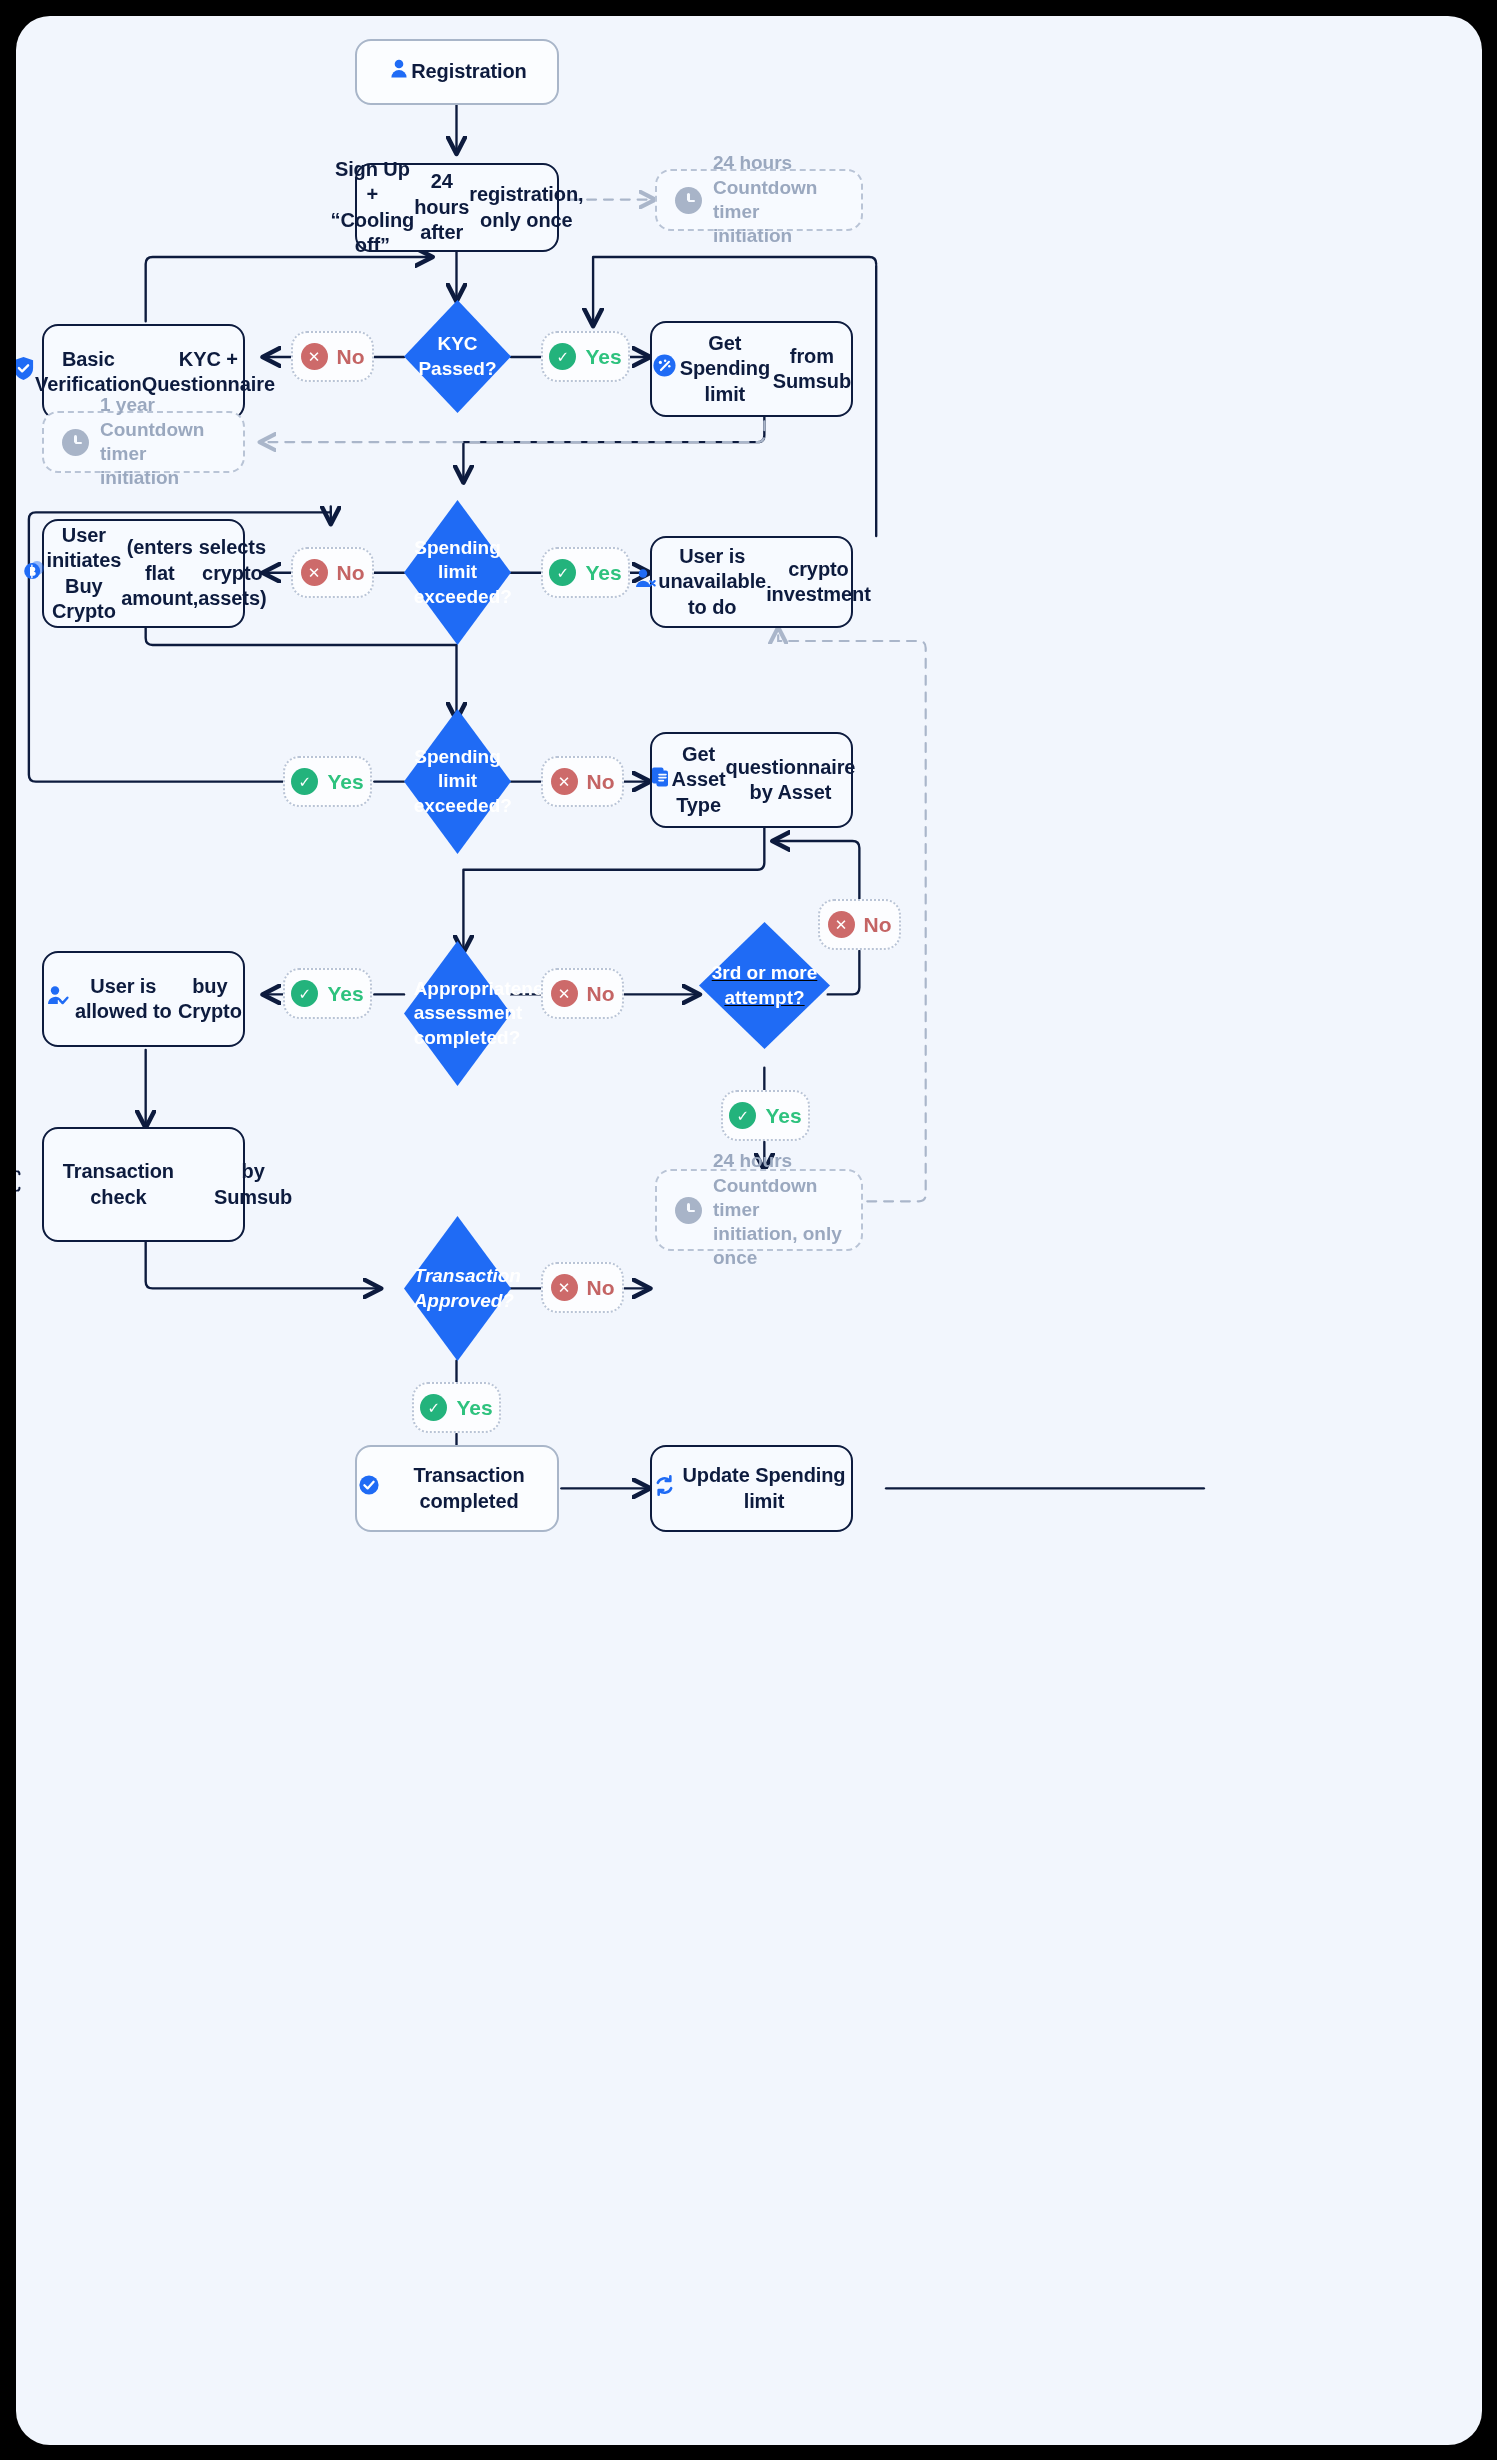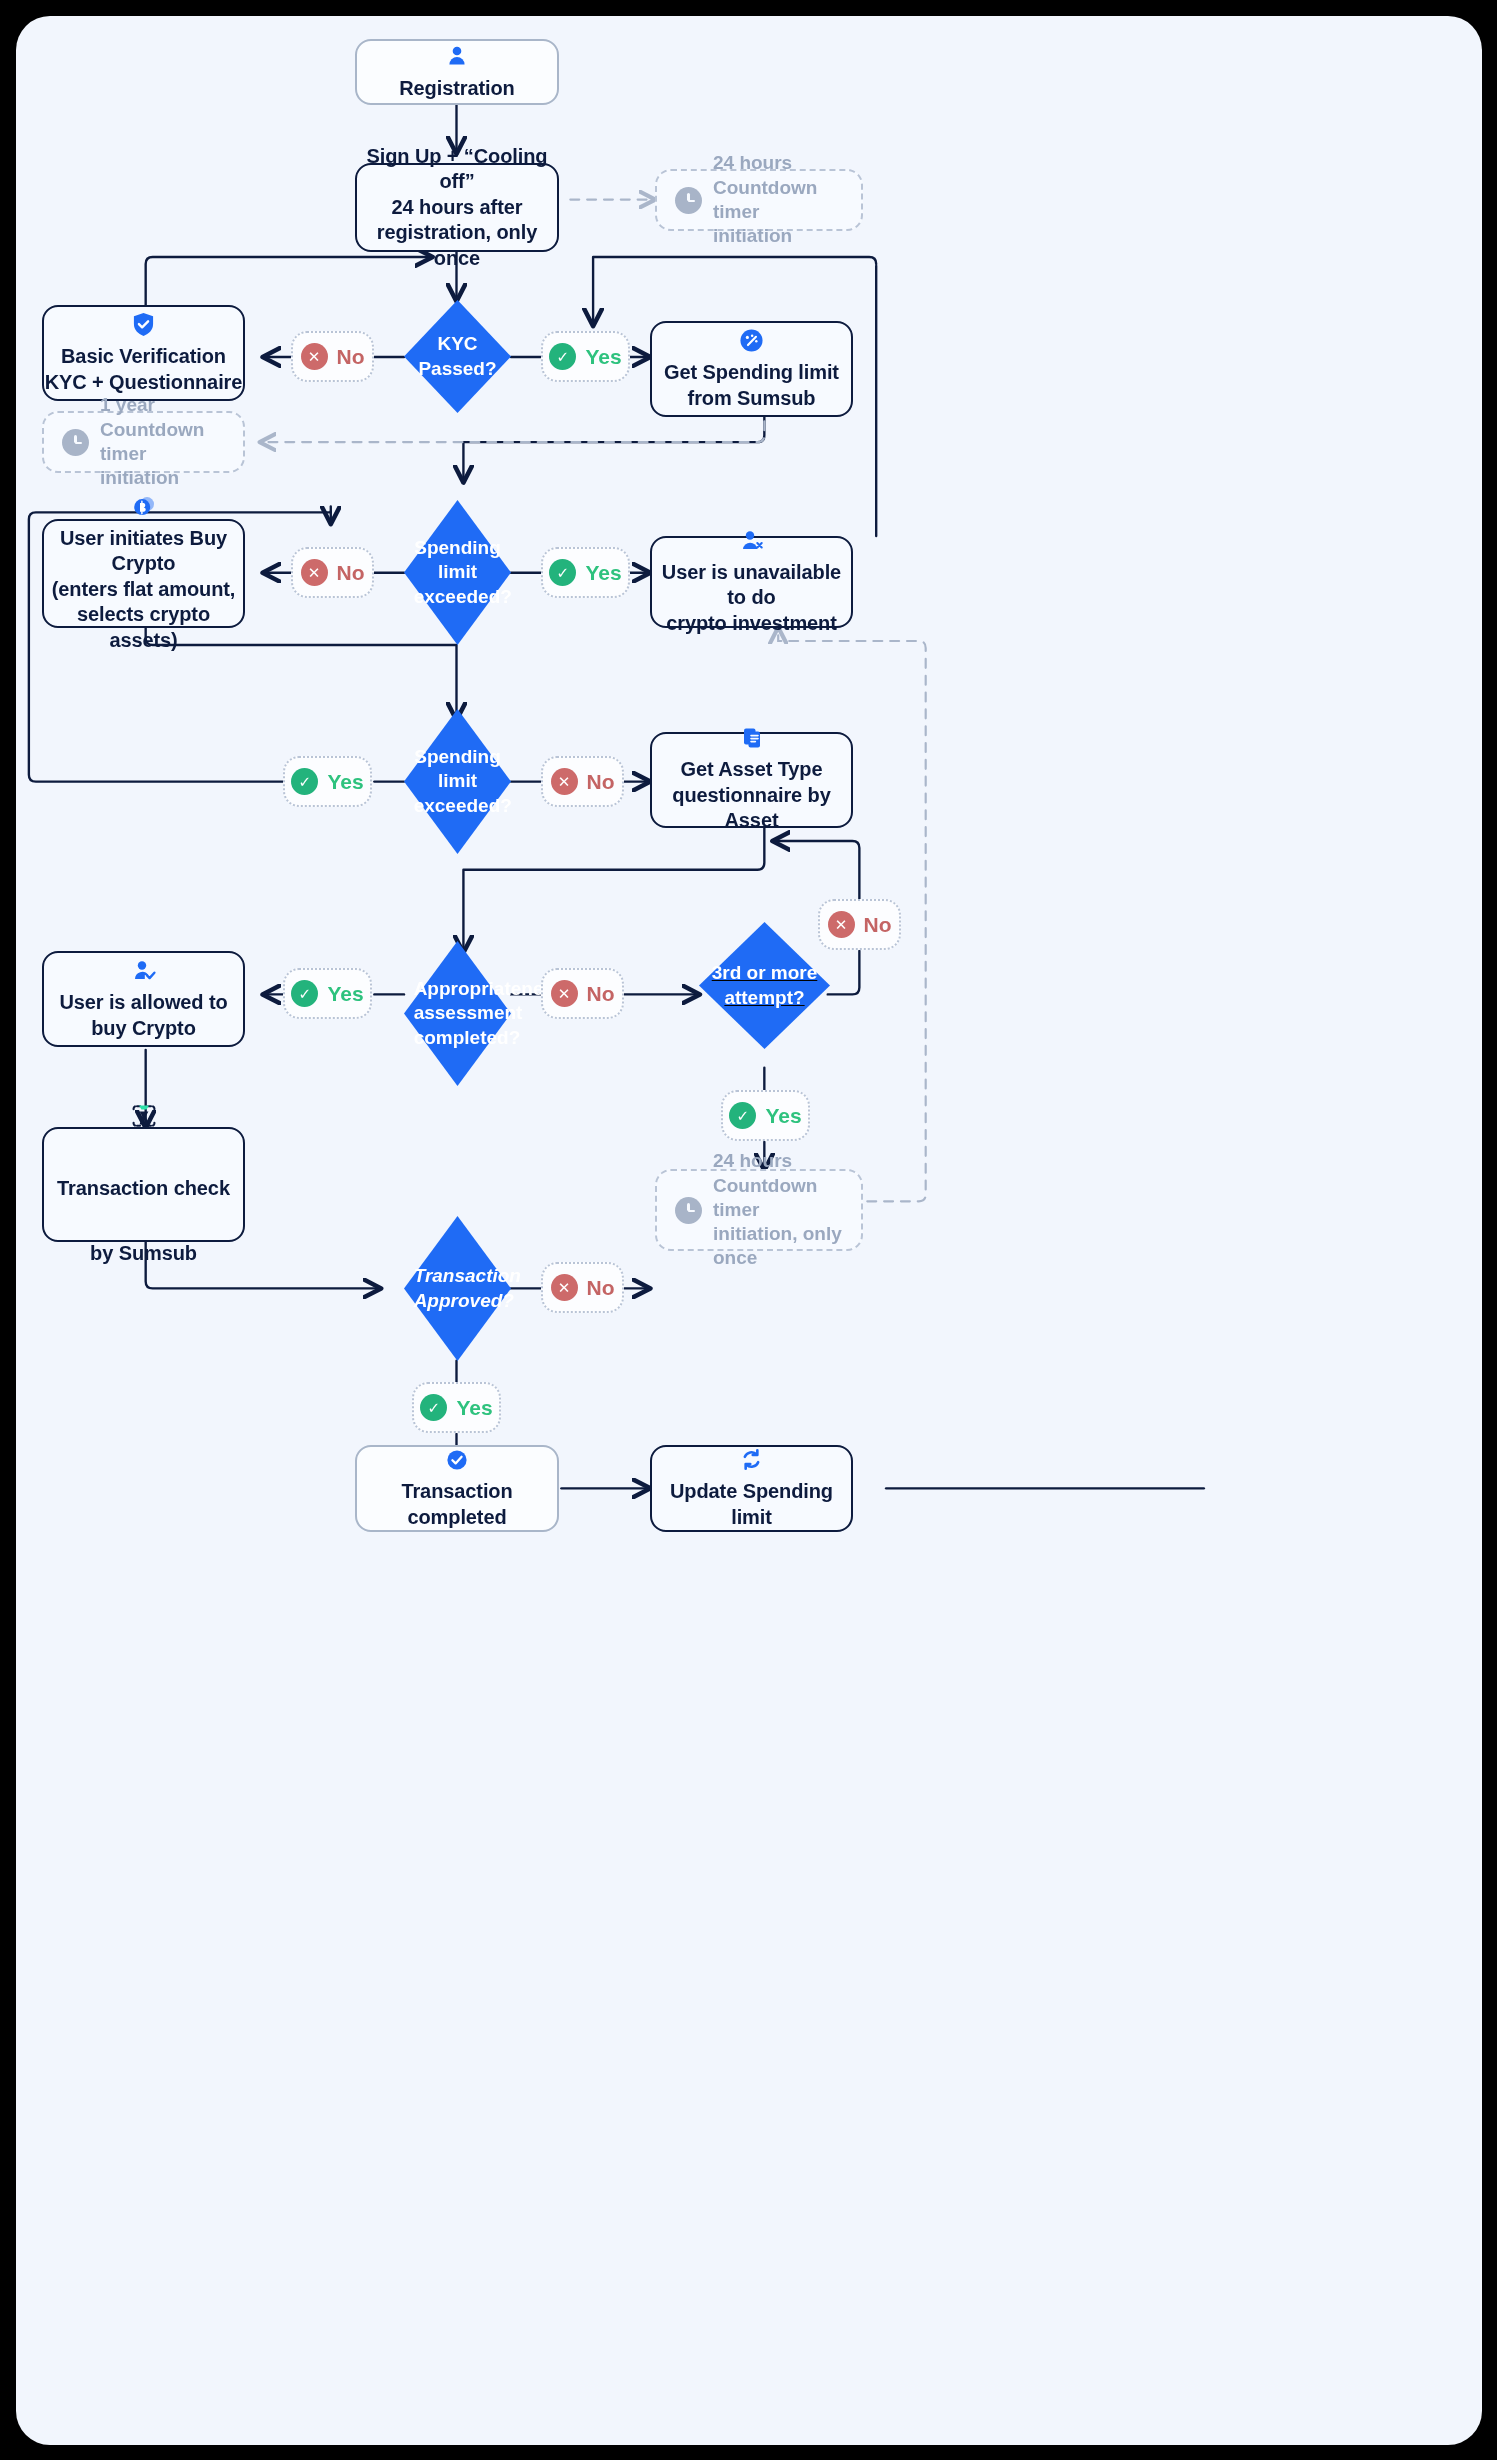--- a/index.html
+++ b/index.html
@@ -1,21 +1,21 @@
 <!DOCTYPE html>
 <html><head>
 <meta charset="utf-8">
 <style>
   html,body{margin:0;padding:0;background:#000;}
   body{font-family:"Liberation Sans","DejaVu Sans",sans-serif;}
   #page{position:relative;width:1498px;height:2460px;background:#000;overflow:hidden;}
   #canvas{position:absolute;left:16px;top:16px;width:1466px;height:2429px;background:#f2f6fd;border-radius:34px;overflow:hidden;}
   svg.wires{position:absolute;left:0;top:0;width:1466px;height:2429px;pointer-events:none;}
 
-  .node{position:absolute;box-sizing:border-box;display:flex;flex-direction:column;
+  .node{position:absolute;box-sizing:border-box;display:flex;
         align-items:center;justify-content:center;text-align:center;
         background:#f7faff;border-radius:16px;}
   .node.dark{border:2.5px solid #0d1b3e;}
   .node.grey{border:2px solid #a9b6c9;background:#fbfdff;}
   .node .lbl{color:#0d1b3e;font-weight:bold;font-size:20px;line-height:1.27;letter-spacing:-0.1px;}
   .node .ico{margin-bottom:7px;display:flex;align-items:center;justify-content:center;height:26px;}
 
   .ghost{position:absolute;box-sizing:border-box;display:flex;flex-direction:row;
          align-items:center;gap:11px;padding:0 18px;
          background:#f7faff;border:2px dashed #b9c4d6;border-radius:16px;}
@@ -159,21 +159,21 @@
       <span>24 hours Countdown</span><br>
       <span>timer initiation</span>
     </span>
   </div>
 
   <div class="diamond" style="left:388px;top:284px;width:107px;height:113px;">
     <span class="dshape"></span>
     <span class="dtxt">KYC Passed?</span>
   </div>
 
-  <div class="node dark" style="left:26px;top:289px;width:203px;height:96px;">
+  <div class="node dark" style="left:26px;top:308px;width:203px;height:96px;">
     <span class="ico">
       <svg width="23" height="25" viewBox="0 0 22 24">
             <path d="M11 1 L20.2 4.1 V11.6 C20.2 17.3 16.2 21.2 11 23 C5.8 21.2 1.8 17.3 1.8 11.6 V4.1 Z" fill="#1f6bf5"></path>
             <path d="M6.6 11.6 L9.7 14.7 L15.4 9" stroke="#fff" stroke-width="2.3" fill="none" stroke-linecap="round" stroke-linejoin="round"></path>
           </svg>
     </span>
     <span class="lbl">Basic Verification</span>
     <span class="lbl">KYC + Questionnaire</span>
   </div>
 

